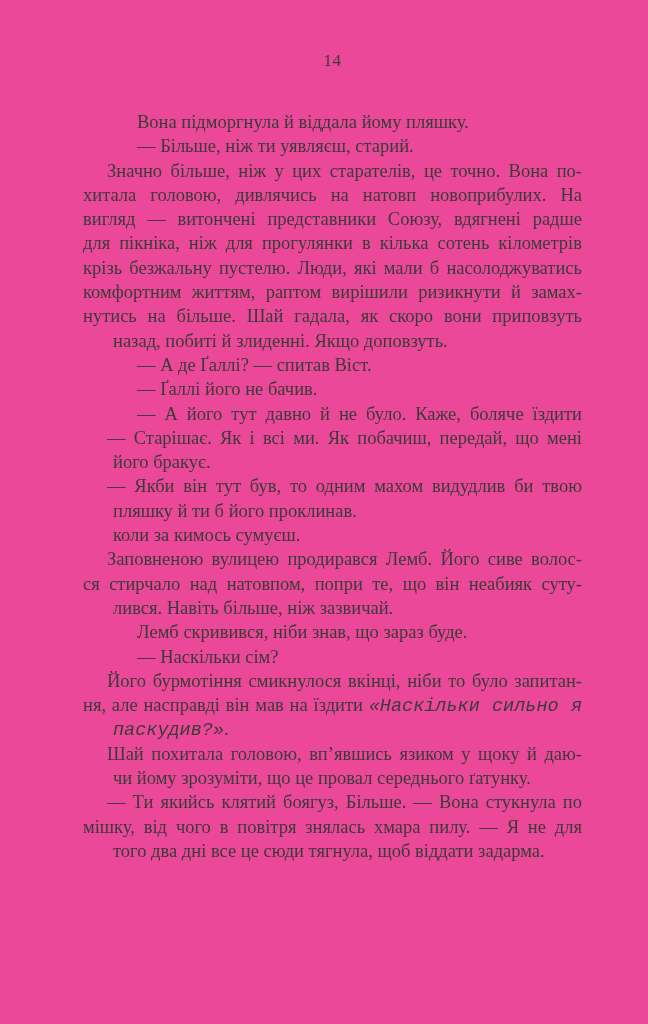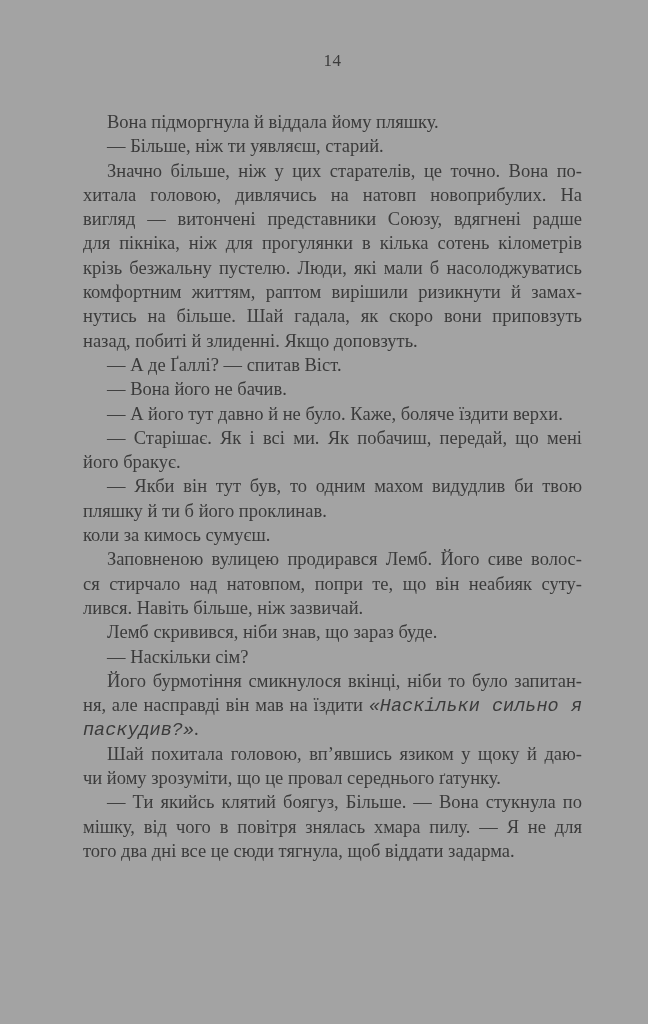--- a/index.html
+++ b/index.html
@@ -9,21 +9,21 @@
   body {
     width: 648px;
     height: 1024px;
     background: #ffffff;
     overflow: hidden;
   }
   .page {
     position: relative;
     width: 648px;
     height: 1024px;
-    background: #a3a3a3;
+    background: #ec4899;
     font-family: "Liberation Serif", "DejaVu Serif", serif;
     color: #3b3b3b;
   }
   .page-number {
     position: absolute;
     top: 51px;
     left: 83px;
     width: 499px;
     text-align: center;
     font-size: 17px;
@@ -42,20 +42,21 @@
     text-align: justify;
     text-align-last: justify;
     height: 24.3px;
     overflow: hidden;
   }
   .line.pfirst {
     text-indent: 24px;
   }
   .line.plast {
     text-align-last: left;
+    margin-left: 30px;
   }
   .line i {
     font-style: italic;
     font-family: Liberation Mono, monospace;
   }
 </style>
 </head>
 <body>
 
 <div class="page">
@@ -65,21 +66,21 @@
       <div class="line pfirst plast"><span>— Більше, ніж ти уявляєш, старий.</span></div>
       <div class="line pfirst"><span>Значно більше, ніж у цих старателів, це точно. Вона по-</span></div>
       <div class="line"><span>хитала головою, дивлячись на натовп новоприбулих. На</span></div>
       <div class="line"><span>вигляд — витончені представники Союзу, вдягнені радше</span></div>
       <div class="line"><span>для пікніка, ніж для прогулянки в кілька сотень кілометрів</span></div>
       <div class="line"><span>крізь безжальну пустелю. Люди, які мали б насолоджуватись</span></div>
       <div class="line"><span>комфортним життям, раптом вирішили ризикнути й замах-</span></div>
       <div class="line"><span>нутись на більше. Шай гадала, як скоро вони приповзуть</span></div>
       <div class="line plast"><span>назад, побиті й злиденні. Якщо доповзуть.</span></div>
       <div class="line pfirst plast"><span>— А де Ґаллі? — спитав Віст.</span></div>
-      <div class="line pfirst plast"><span>— Вона його не бачив.</span></div>
+      <div class="line pfirst plast"><span>— Ґаллі його не бачив.</span></div>
       <div class="line pfirst plast"><span>— А його тут давно й не було. Каже, боляче їздити верхи.</span></div>
       <div class="line pfirst"><span>— Старішає. Як і всі ми. Як побачиш, передай, що мені</span></div>
       <div class="line plast"><span>його бракує.</span></div>
       <div class="line pfirst"><span>— Якби він тут був, то одним махом видудлив би твою</span></div>
       <div class="line plast"><span>пляшку й ти б його проклинав.</span></div>
       <div class="line plast"><span>коли за кимось сумуєш.</span></div>
       <div class="line pfirst"><span>Заповненою вулицею продирався Лемб. Його сиве волос-</span></div>
       <div class="line"><span>ся стирчало над натовпом, попри те, що він неабияк суту-</span></div>
       <div class="line plast"><span>лився. Навіть більше, ніж зазвичай.</span></div>
       <div class="line pfirst plast"><span>Лемб скривився, ніби знав, що зараз буде.</span></div>

